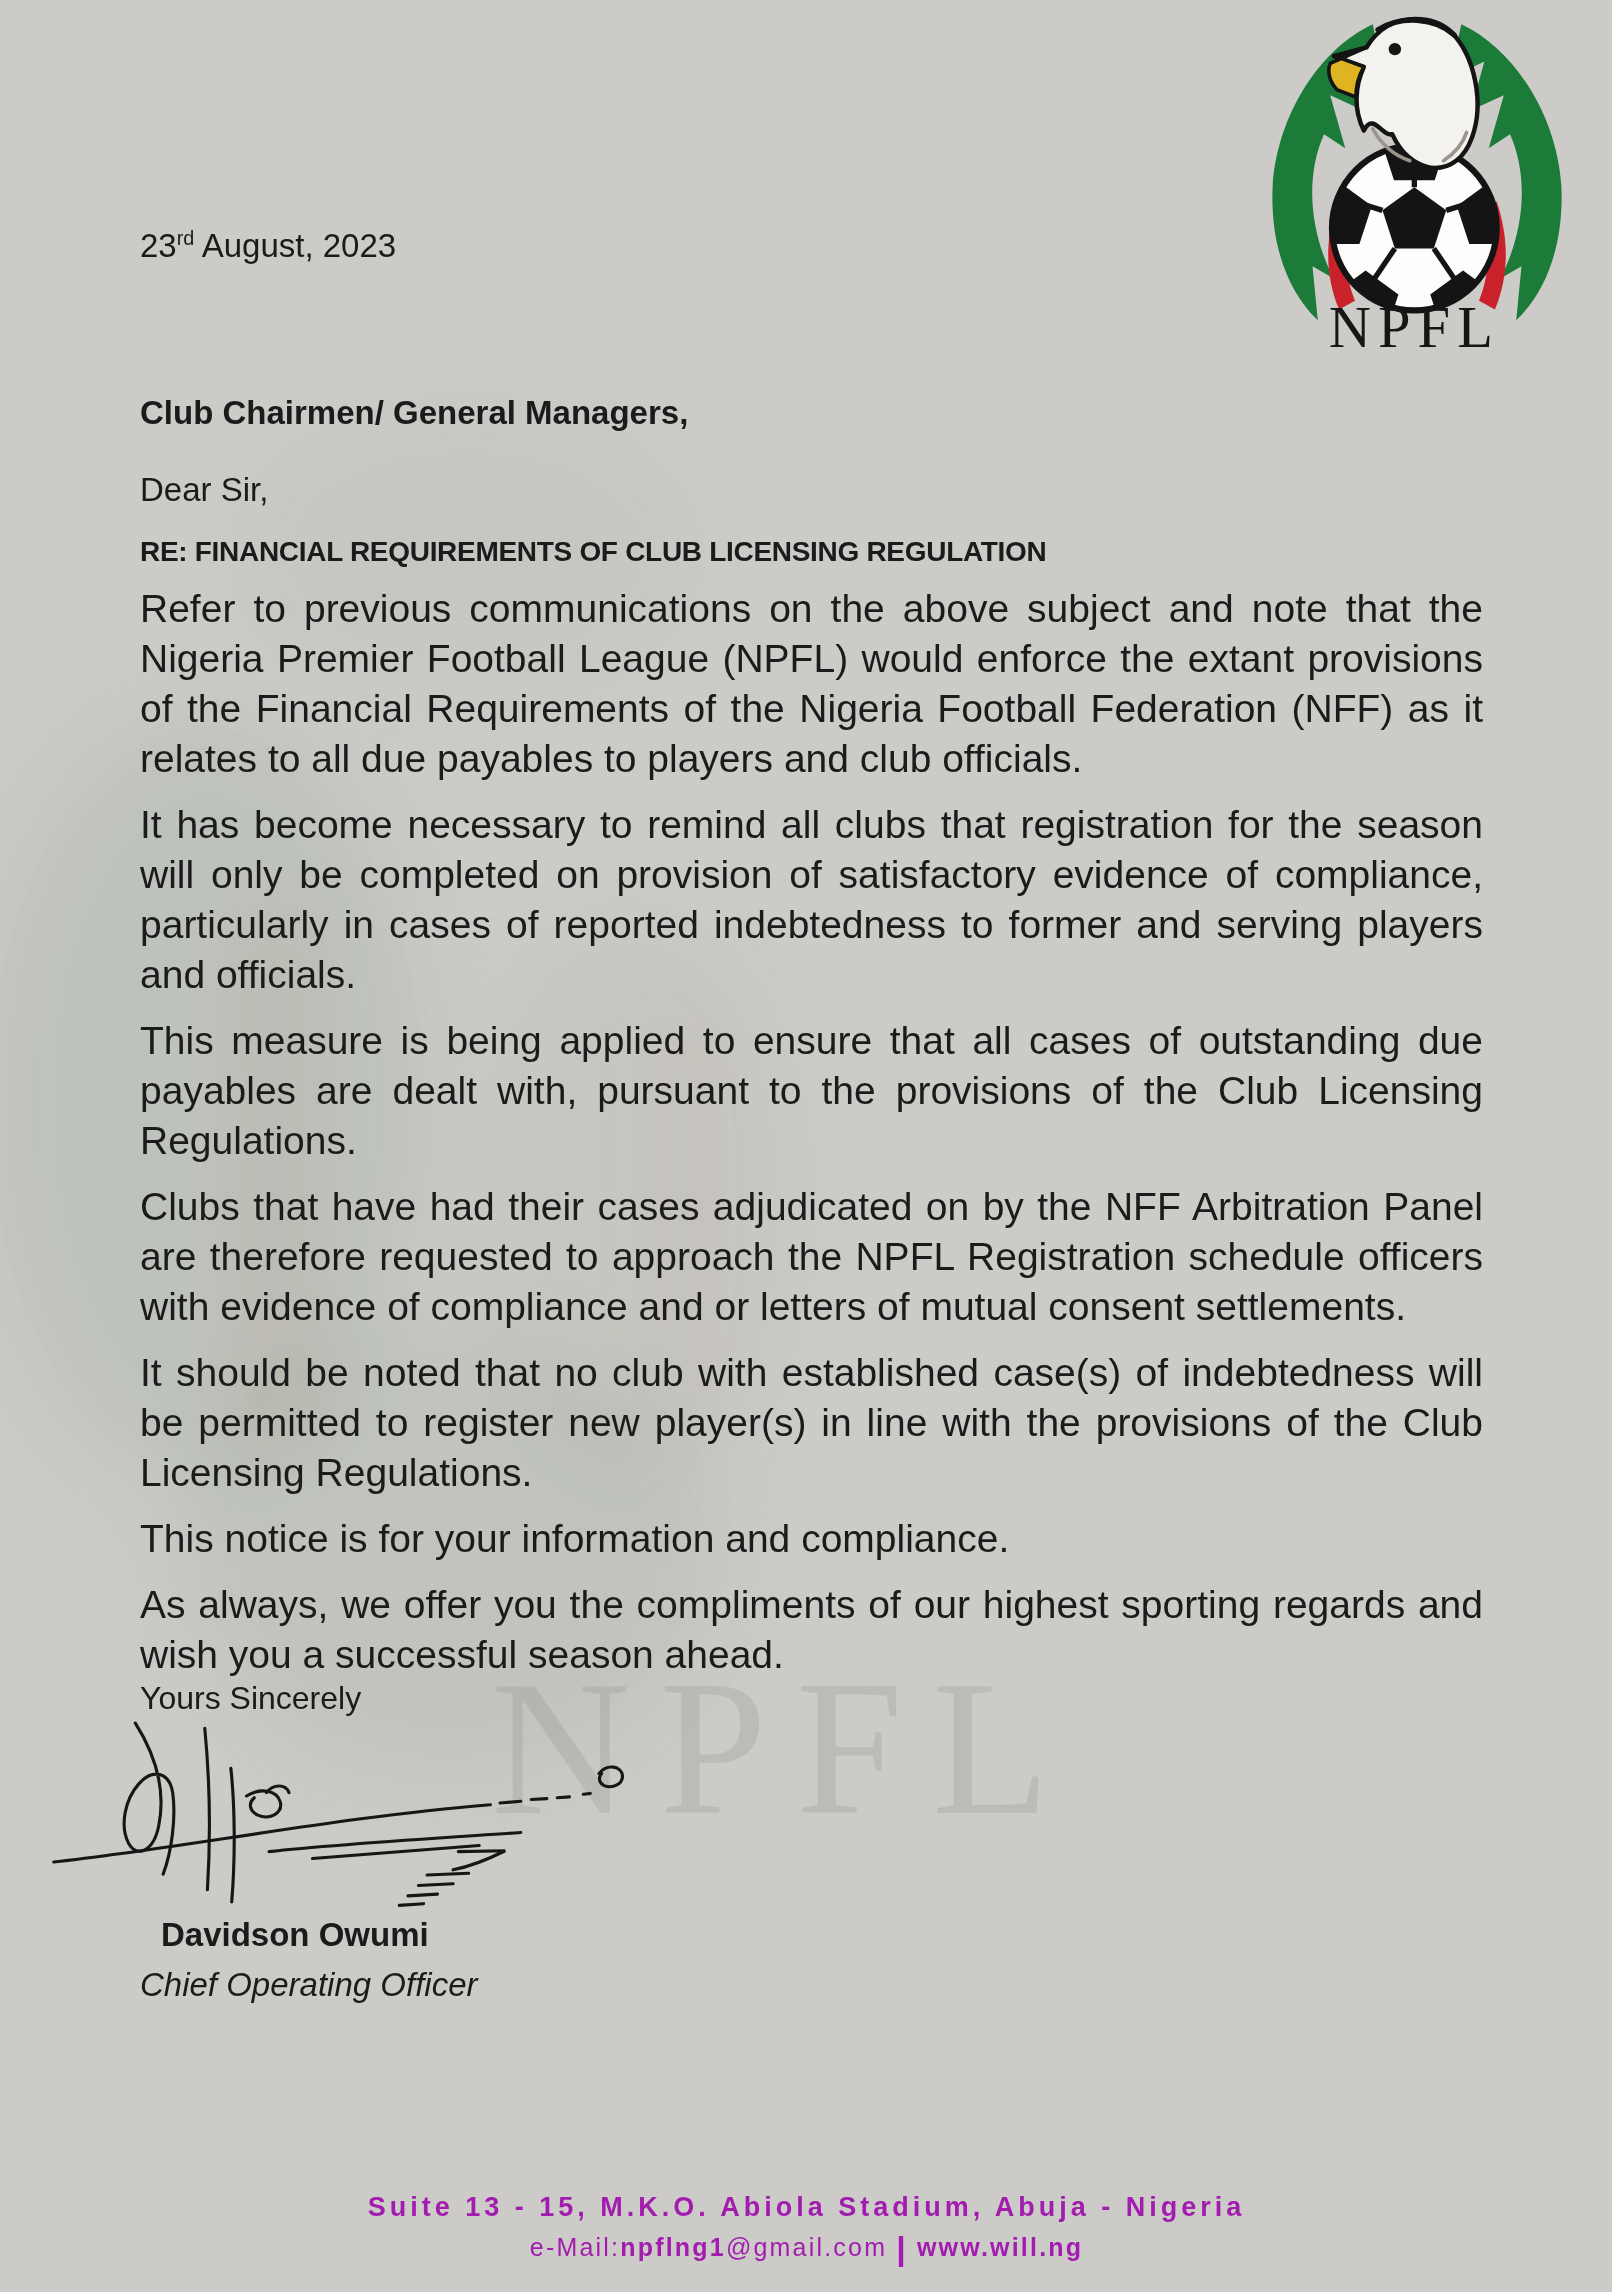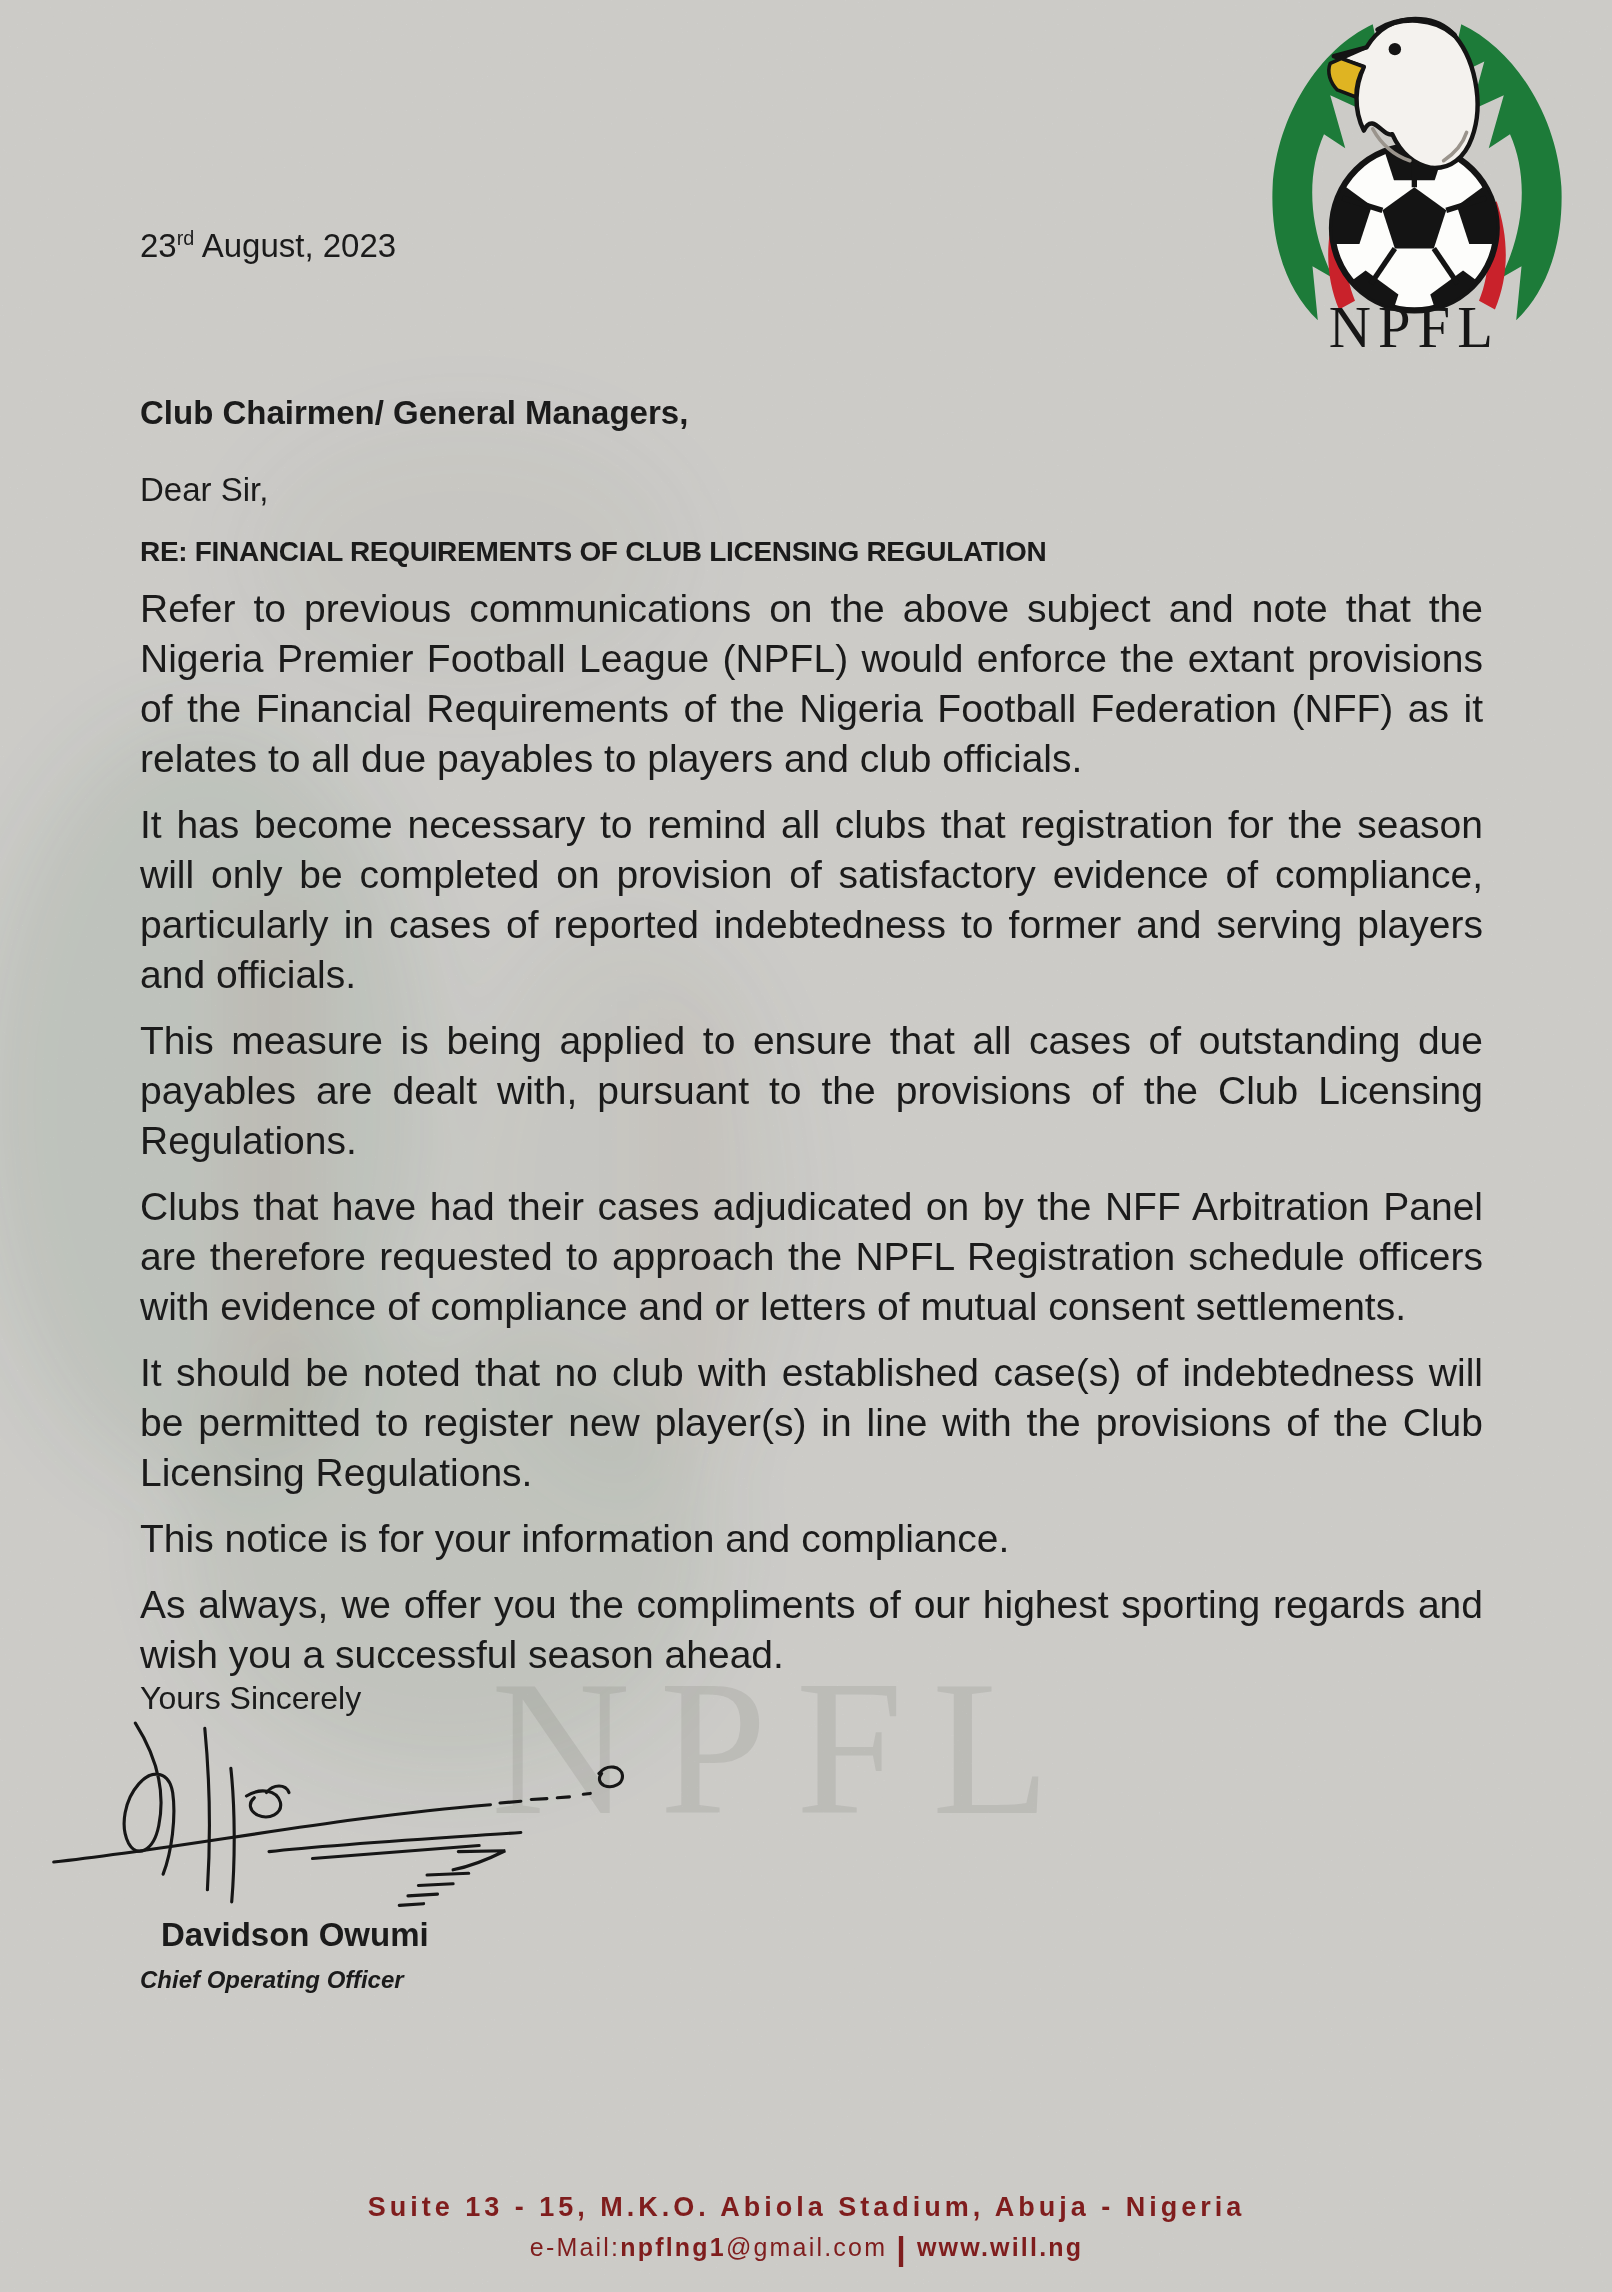--- a/index.html
+++ b/index.html
@@ -21,22 +21,22 @@
   .date-line { margin-top:227px; font-size:33px; }
   .date-line sup { font-size:0.6em; vertical-align:super; }
   .recipient-1 { margin-top:129px; font-size:33px; font-weight:bold; }
   .recipient-2 { margin-top:43px;  font-size:33px; }
   .salutation  { margin-top:39px;  font-size:33px; }
   .subject     { margin-top:27px;  font-size:28px; font-weight:bold; letter-spacing:-0.3px; }
   p.body-par   { margin:16px 0 0 0; font-size:39px; line-height:50px; text-align:justify; }
   .closing     { font-size:32px; }
   .signature-svg { display:block; margin:3.6px 0 0 -88px; }
   .sig-name  { margin-top:5.4px;  font-size:33px; font-weight:bold;margin-left:21px; }
-  .sig-title { margin-top:12.5px; font-size:24px; font-weight:bold; font-style:italic; }
-  .footer { position:absolute; left:0; right:0; top:2192px; text-align:center; color:#7f1d1d; }
+  .sig-title { margin-top:12.5px; font-size:33px; font-weight:normal; font-style:italic; }
+  .footer { position:absolute; left:0; right:0; top:2192px; text-align:center; color:#a21caf; }
   .footer-line1 { font-size:27px; font-weight:bold; letter-spacing:4px; }
   .footer-line2 { margin-top:6.3px; font-size:25px; letter-spacing:2.2px; }
   .footer-line2 .b { font-weight:bold; }
   .footer-line2 .sep { font-weight:bold; font-size:34px; vertical-align:-4.5px; padding:0 9px; }
 </style>
 </head>
 <body>
 
 <div class="page">
 

